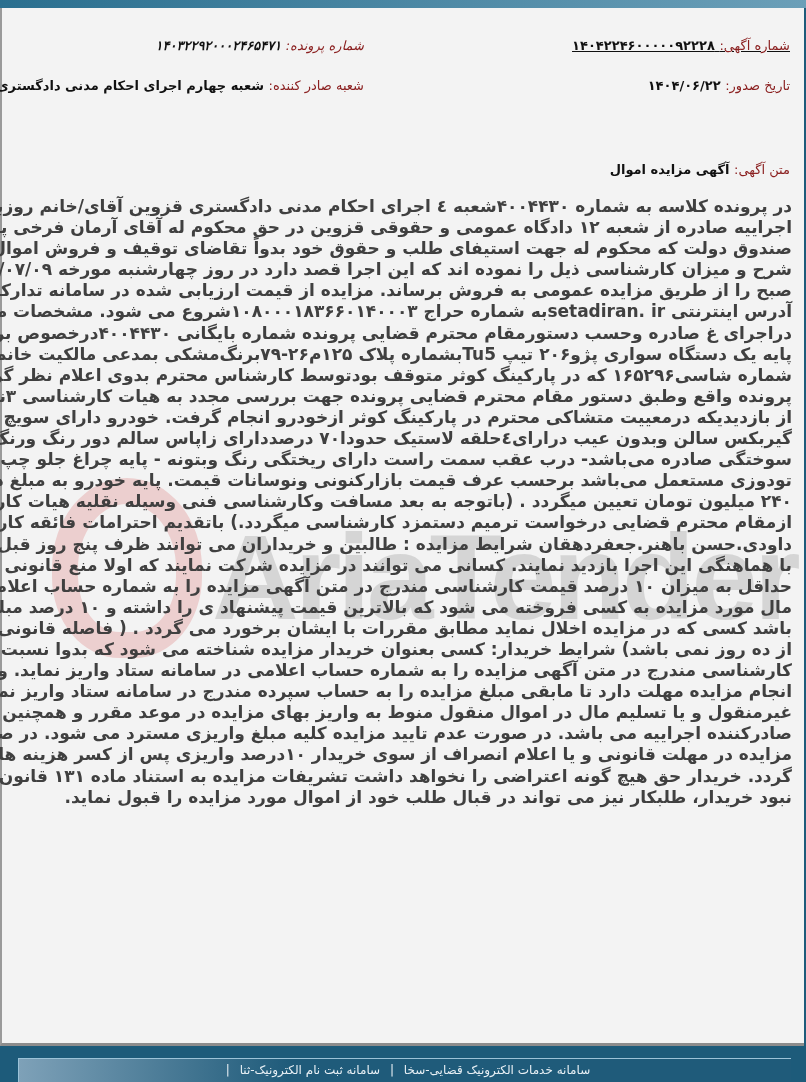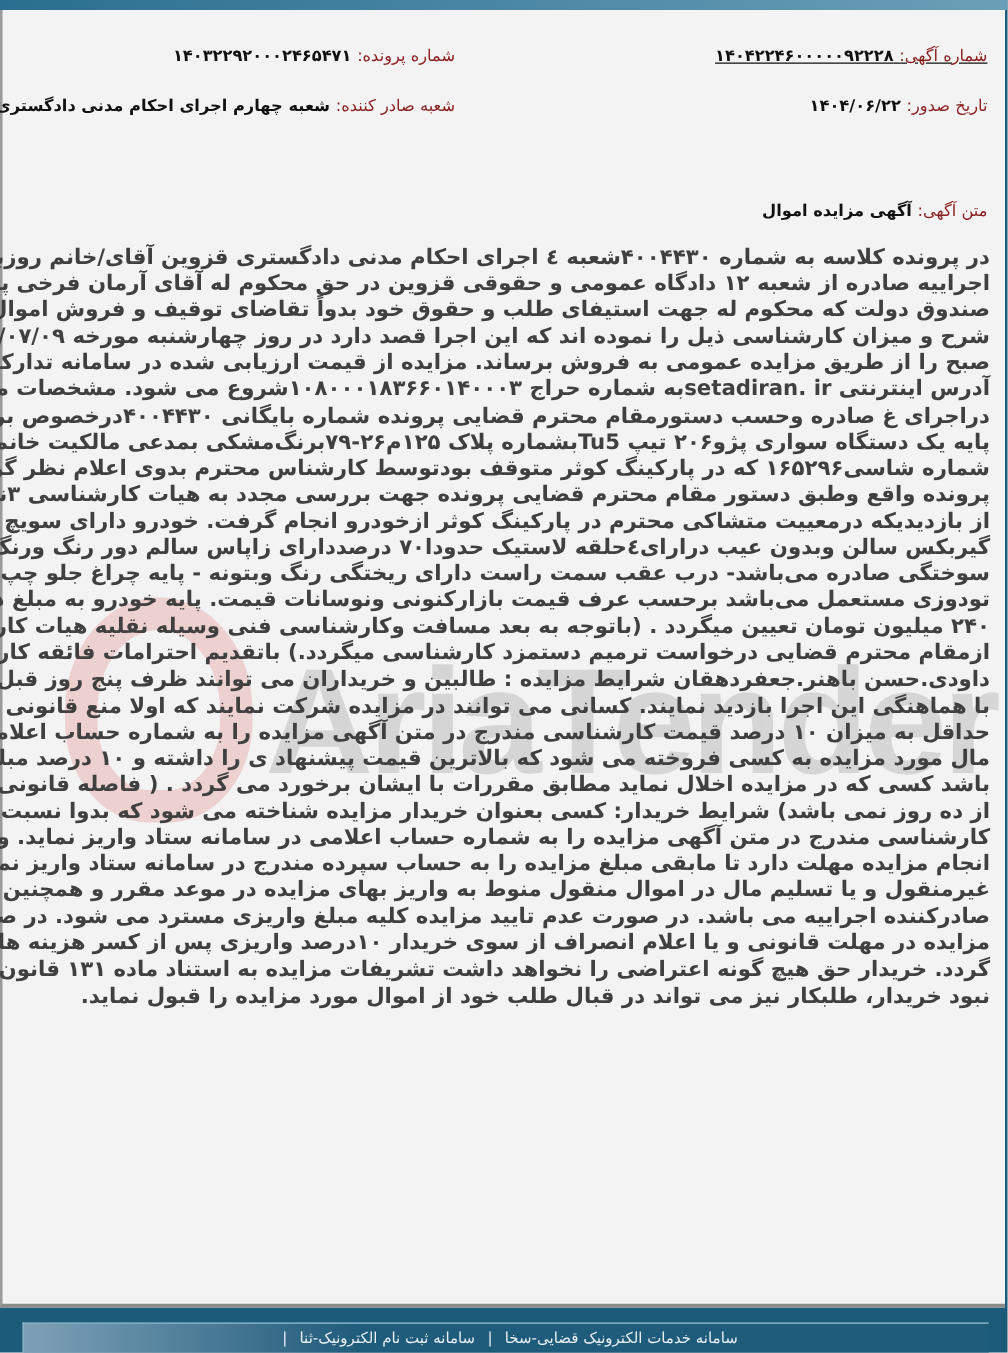--- a/index.html
+++ b/index.html
@@ -53,21 +53,21 @@
 <body>
 
 <div class="topbar"></div>
 
 <div class="page">
 
   <div class="meta-row" style="right:14px; top:30px;text-decoration:underline;">
     <span class="lbl">شماره آگهی:</span>
     <span>۱۴۰۴۲۲۴۶۰۰۰۰۰۹۲۲۲۸</span>
   </div>
-  <div class="meta-row" style="right:440px; top:30px;">
+  <div class="meta-row" style="right:440px; top:30px;font-style:italic;">
     <span class="lbl">شماره پرونده:</span>
     <span>۱۴۰۳۲۲۹۲۰۰۰۲۴۶۵۴۷۱</span>
   </div>
   <div class="meta-row" style="right:14px; top:70px;">
     <span class="lbl">تاریخ صدور:</span>
     <span>۱۴۰۴/۰۶/۲۲</span>
   </div>
   <div class="meta-row" style="right:440px; top:70px;">
     <span class="lbl">شعبه صادر کننده:</span>
     <span>شعبه چهارم اجرای احکام مدنی دادگستری شهرستان قزوین</span>

